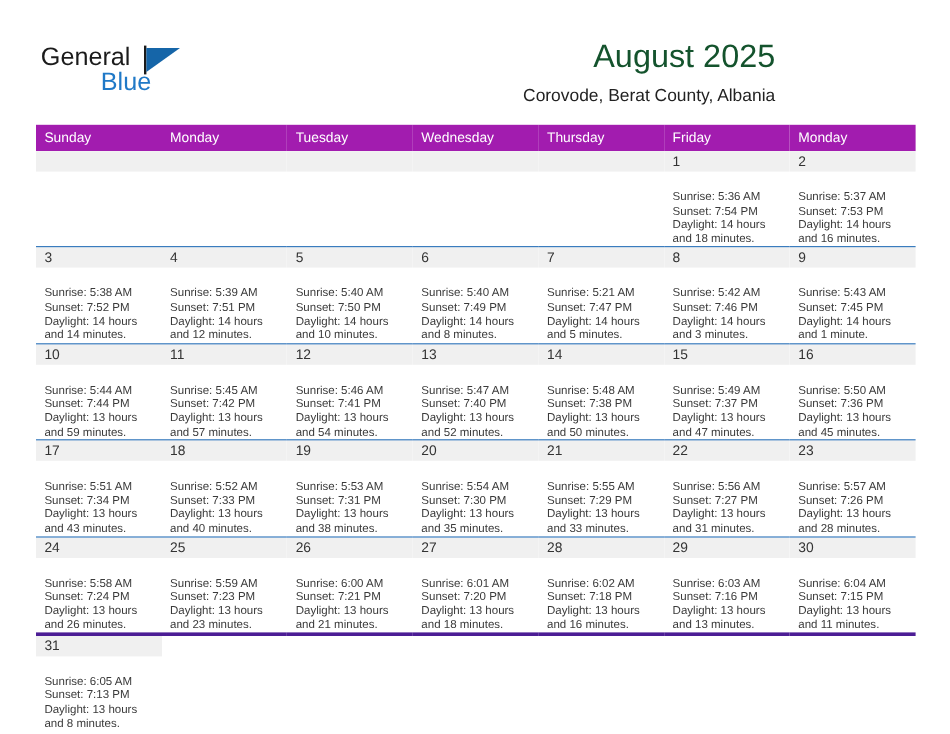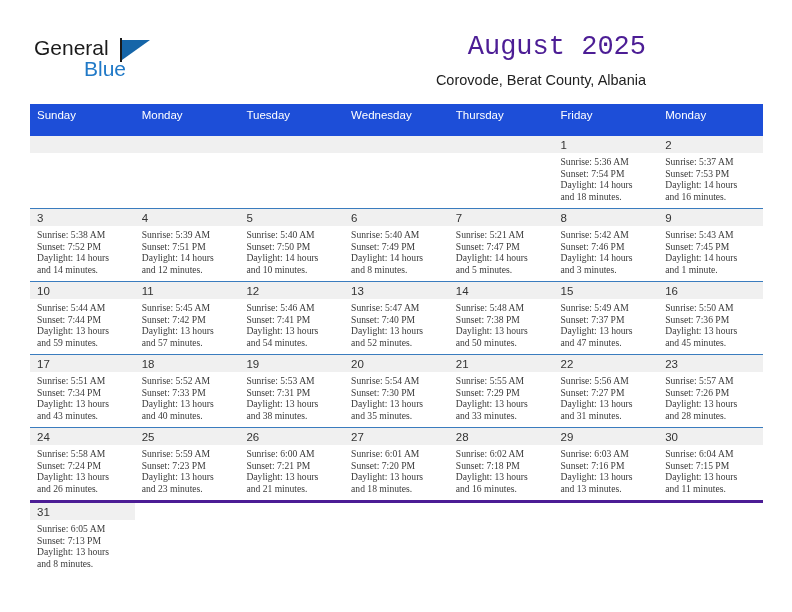--- a/index.html
+++ b/index.html
@@ -76,24 +76,24 @@
 
   .title-block {
     position: absolute;
     right: 30px;
     top: 30px;
     text-align: right;
   }
   .cal-title {
     font-size: 27px;
     line-height: 34px;
-    color: #4c1d95;
+    color: #14532d;
     font-weight: normal;
     margin: 0;
-    font-family: Liberation Mono, monospace;
+    font-family: Liberation Sans, sans-serif;
   }
   .cal-subtitle {
     font-size: 14.5px;
     line-height: 20px;
     color: #222222;
     margin: 6px 0 0 0;
     font-family: "Liberation Sans", sans-serif;
   }
 
   
@@ -104,26 +104,26 @@
     width: 733px;
   }
   table.cal {
     border-collapse: collapse;
     table-layout: fixed;
     width: 733px;
   }
   table.cal col { width: 104.71px; }
 
   thead th {
-    background: #1d4ed8;
+    background: #a21caf;
     color: #ffffff;
     font-size: 11.5px;
     font-weight: normal;
     text-align: left;
-    padding: 5px 0 15px 7px;
+    padding: 5px 0 5px 7px;
     height: 12px;
     font-family: "Liberation Sans", sans-serif;
     border: none;
   }
 
   tbody td {
     vertical-align: top;
     padding: 0;
     border: none;
     border-top: 1px solid #3A7CBE;
@@ -137,25 +137,25 @@
   td .daynum-band {
     background: #f0f0f0;
     height: 17px;
     padding: 2px 0 0 7px;
     box-sizing: border-box;
     font-size: 11.5px;
     line-height: 14px;
     color: #333333;
   }
   td .cell-body {
-    padding: 3px 6px 0 7px;
+    padding: 16px 6px 0 7px;
     font-size: 9.6px;
     line-height: 11.6px;
     color: #3a3a3a;
-    font-family: Liberation Serif, serif;
+    font-family: Liberation Sans, sans-serif;
   }
   td .cell-body div { white-space: nowrap; }
   td.empty .cell-body { visibility: hidden; }
 
   .last-row td { height: 88px; border-top: 3px solid #4c1d95; }
   .last-row td.empty .daynum-band { background: #ffffff; }
   .last-row td.empty { background: #ffffff; }
 </style>
 </head>
 <body>

